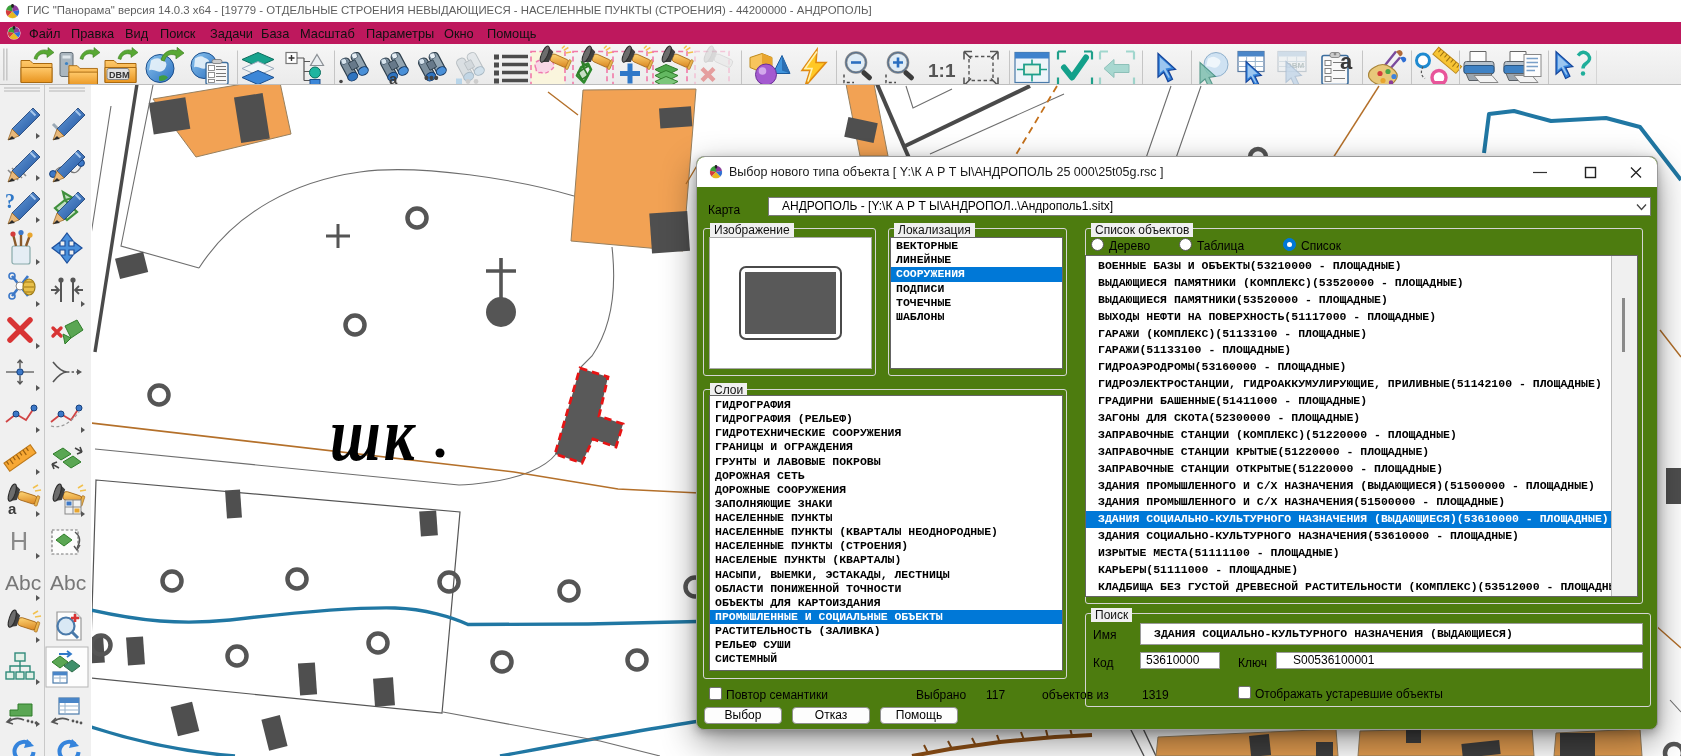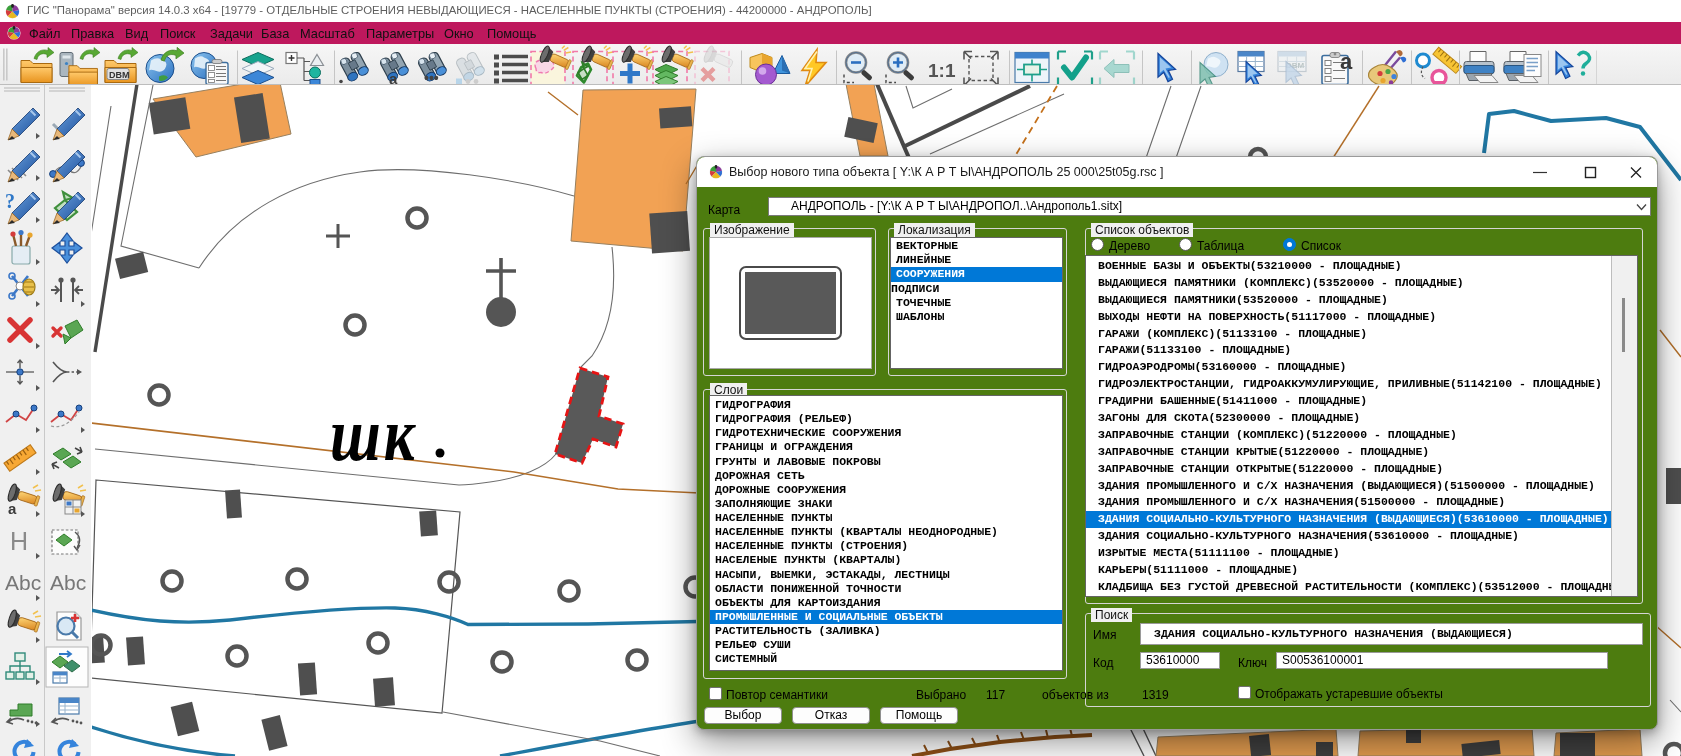--- a/index.html
+++ b/index.html
@@ -709,38 +709,38 @@
         <rect x="6.6" y="0" width="2.8" height="4" rx="1.2" fill="#222"></rect>
       </svg>
  <span class="abs" style="left:32px;top:8px;white-space:nowrap">Выбор нового типа объекта [ Y:\К А Р Т Ы\АНДРОПОЛЬ 25 000\25t05g.rsc ]</span>
  <svg class="abs" style="left:830px;top:0" width="120" height="30" viewBox="0 0 120 30">
         <path d="M6 15.5 L20 15.5" stroke="#333" stroke-width="1.2"></path>
         <rect x="58.5" y="10.5" width="10" height="10" fill="none" stroke="#222" stroke-width="1.4"></rect>
         <path d="M104 10.5 L114 20.5 M114 10.5 L104 20.5" stroke="#222" stroke-width="1.3"></path>
       </svg>
 </div>
 <div class="lab" style="left:11px;top:46px">Карта</div>
-<div class="fld" style="left:71px;top:40px;width:883px;height:19px;border-color:#7a7a7a;font-size:12px;line-height:17px;padding-left:22px">АНДРОПОЛЬ - [Y:\К А Р Т Ы\АНДРОПОЛ..\Андрополь1.sitx]
+<div class="fld" style="left:71px;top:40px;width:883px;height:19px;border-color:#7a7a7a;font-size:12px;line-height:17px;padding-left:13px">АНДРОПОЛЬ - [Y:\К А Р Т Ы\АНДРОПОЛ..\Андрополь1.sitx]
  <svg class="abs" style="right:3px;top:5px" width="11" height="8" viewBox="0 0 11 8">
         <path d="M1 1.5 L5.5 6.5 L10 1.5" fill="none" stroke="#444" stroke-width="1.3"></path>
       </svg>
 </div>
 <div class="gbox" style="left:6px;top:71px;width:173px;height:148px"></div>
 <div class="glab" style="left:13px;top:66px">Изображение</div>
 <div class="abs" style="left:12px;top:80px;width:163px;height:132px;background:#fff;border:1px solid #a8a8a8">
  <div class="abs" style="left:29px;top:28px;width:103px;height:74px;border:2.5px solid #4a4a4a;border-radius:7px"></div>
  <div class="abs" style="left:35px;top:34px;width:91px;height:62px;background:#595959"></div>
 </div>
 <div class="gbox" style="left:191px;top:71px;width:179px;height:148px"></div>
 <div class="glab" style="left:197px;top:66px">Локализация</div>
 <div class="lst" style="left:193px;top:80px;width:173px;height:132px;padding-top:1px">
  <div class="r" style="height:14.2px;line-height:14px;font-size:11.5px;padding-left:5px">ВЕКТОРНЫЕ</div>
  <div class="r" style="height:14.2px;line-height:14px;font-size:11.5px;padding-left:5px">ЛИНЕЙНЫЕ</div>
  <div class="r sel" style="height:14.2px;line-height:14px;font-size:11.5px;padding-left:5px">СООРУЖЕНИЯ</div>
- <div class="r" style="height:14.2px;line-height:14px;font-size:11.5px;">ПОДПИСИ</div>
+ <div class="r" style="height:14.2px;line-height:14px;font-size:11.5px;padding-left:5px">ПОДПИСИ</div>
  <div class="r" style="height:14.2px;line-height:14px;font-size:11.5px;padding-left:5px">ТОЧЕЧНЫЕ</div>
  <div class="r" style="height:14.2px;line-height:14px;font-size:11.5px;padding-left:5px">ШАБЛОНЫ</div>
 </div>
 <div class="gbox" style="left:388px;top:71px;width:558px;height:376px"></div>
 <div class="glab" style="left:394px;top:66px">Список объектов</div>
 <div class="radio" style="left:394px;top:81px"></div>
     <div class="lab" style="left:412px;top:82px">Дерево</div>
 <div class="radio" style="left:482px;top:81px"></div>
     <div class="lab" style="left:500px;top:82px">Таблица</div>
 <div class="radio" style="left:586px;top:81px;background:#0078d7;border-color:#0078d7"></div>
@@ -793,21 +793,21 @@
  <div class="r">РЕЛЬЕФ СУШИ</div>
  <div class="r">СИСТЕМНЫЙ</div>
 </div>
 <div class="gbox" style="left:388px;top:456px;width:566px;height:94px"></div>
 <div class="glab" style="left:394px;top:451px">Поиск</div>
 <div class="lab" style="left:396px;top:471px">Имя</div>
 <div class="fld mono" style="left:443px;top:466px;width:503px;height:22px;font-size:11.5px;line-height:20px;padding-left:13px">ЗДАНИЯ СОЦИАЛЬНО-КУЛЬТУРНОГО НАЗНАЧЕНИЯ (ВЫДАЮЩИЕСЯ)</div>
 <div class="lab" style="left:396px;top:499px">Код</div>
 <div class="fld" style="left:443px;top:495px;width:80px;height:17px;font-size:12px;line-height:15px;padding-left:5px">53610000</div>
 <div class="lab" style="left:541px;top:499px">Ключ</div>
-<div class="fld" style="left:579px;top:495px;width:332px;height:17px;font-size:12px;line-height:15px;padding-left:5px">S00536100001</div>
+<div class="fld" style="left:579px;top:495px;width:367px;height:17px;font-size:12px;line-height:15px;padding-left:16px">S00536100001</div>
 <div class="cb" style="left:12px;top:530px"></div>
     <div class="lab" style="left:29px;top:531px">Повтор семантики</div>
 <div class="lab" style="left:219px;top:531px">Выбрано</div>
 <div class="lab" style="left:289px;top:531px">117</div>
 <div class="lab" style="left:345px;top:531px">объектов из</div>
 <div class="lab" style="left:445px;top:531px">1319</div>
 <div class="cb" style="left:541px;top:529px"></div>
     <div class="lab" style="left:558px;top:530px">Отображать устаревшие объекты</div>
 <div class="btn" style="left:7px;top:550px">Выбор</div>
 <div class="btn" style="left:95px;top:550px">Отказ</div>

